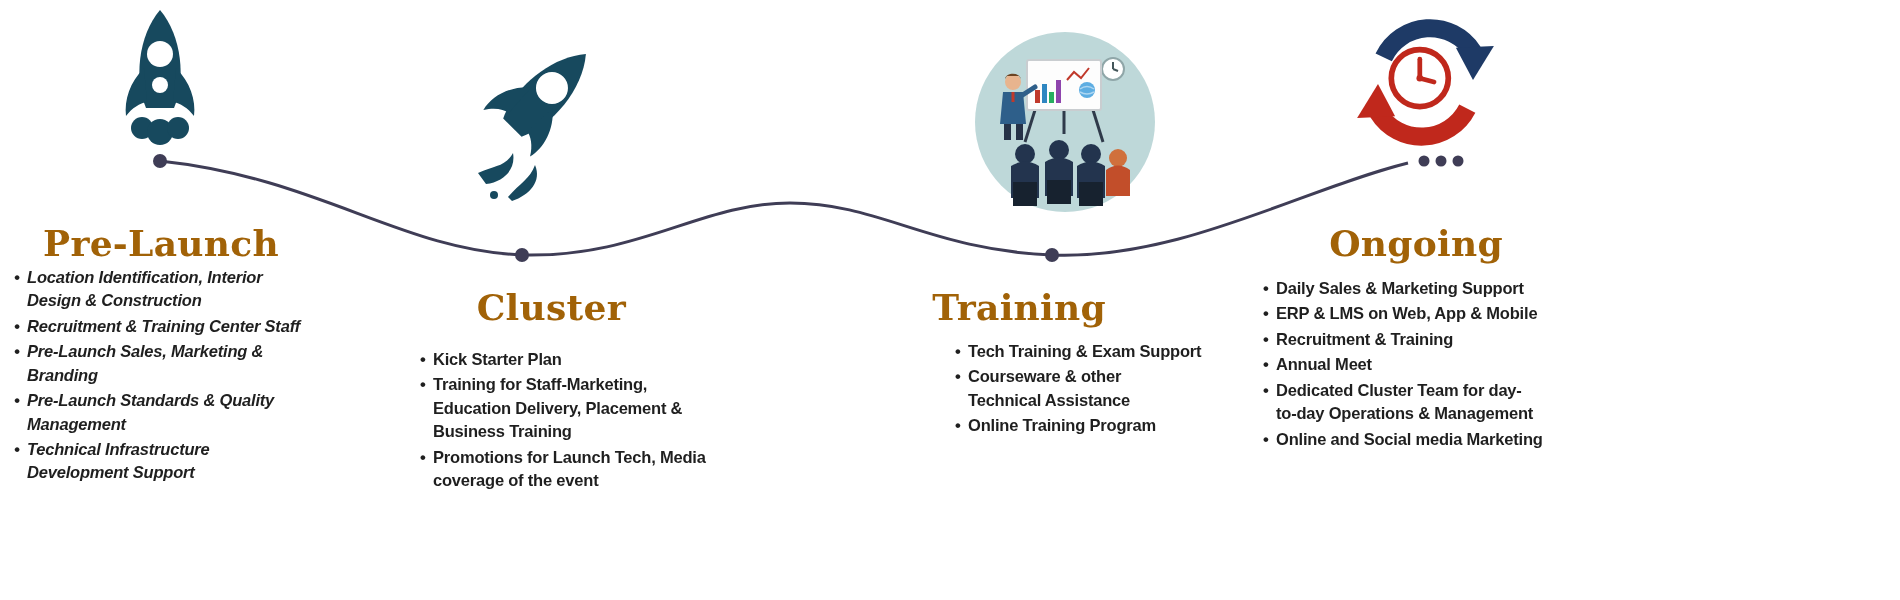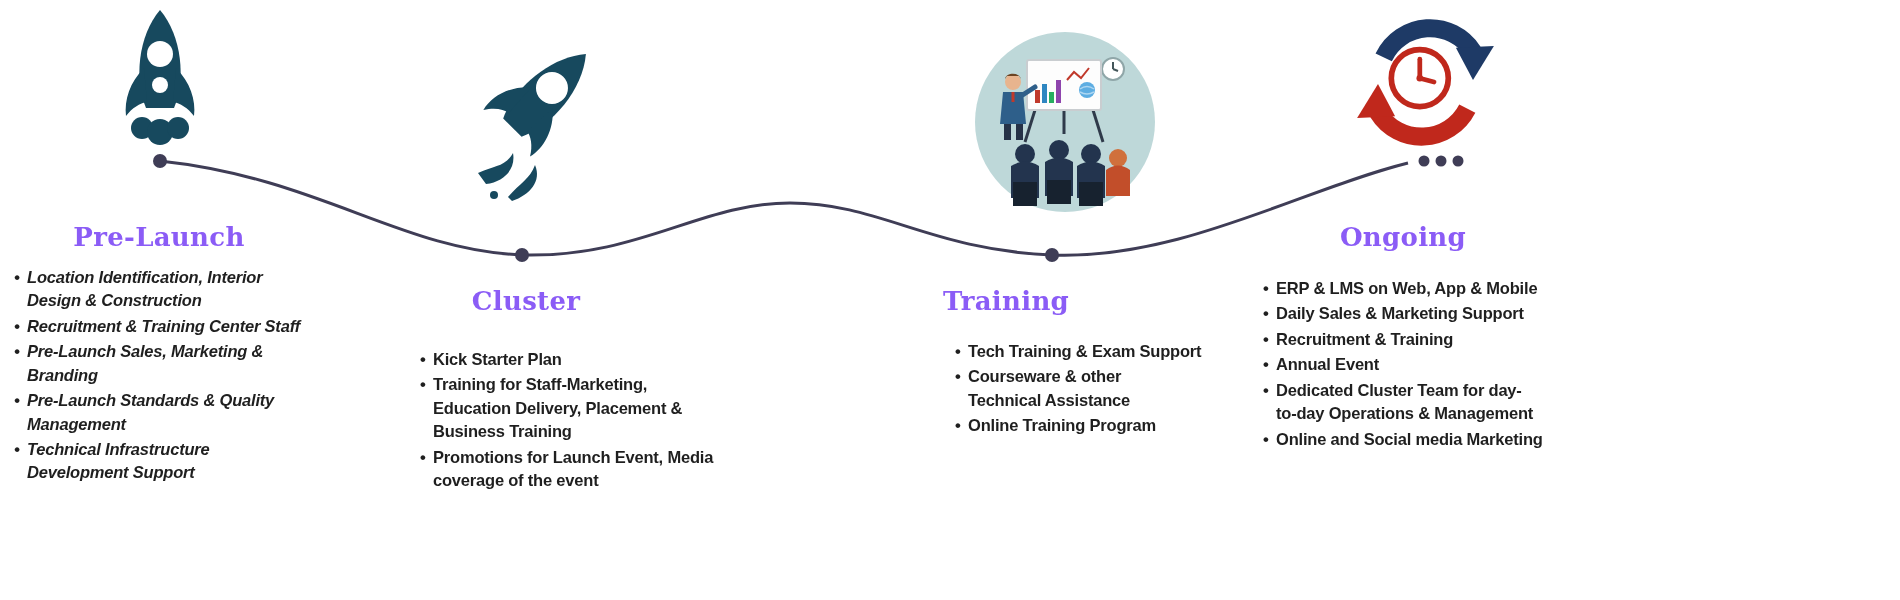--- a/index.html
+++ b/index.html
@@ -15,23 +15,23 @@
     position: absolute;
     left: 0; top: 0;
     width: 1900px; height: 600px;
     pointer-events: none;
   }
   .stage-icon { position: absolute; }
   .stage-title {
     position: absolute;
     font-family: "DejaVu Serif", serif;
     font-weight: bold;
-    font-size: 26px;
-    color: #8b5cf6;
-    text-align: center;
+    font-size: 36px;
+    color: #a16207;
+    text-align: right;
     letter-spacing: 0.3px;
     white-space: nowrap;
   }
   .stage-list {
     position: absolute;
     margin: 0;
     padding: 0;
     list-style: none;
     font-size: 16.5px;
     font-weight: bold;
@@ -124,21 +124,21 @@
       <path d="M58 172 C70 158 80 154 85 140 C92 156 80 170 62 176 Z"></path>
       <circle cx="44" cy="170" r="4"></circle>
     </g>
   </svg>
   <div class="stage-title title-launch">Cluster</div>
   <ul class="stage-list list-launch">
     <li>Kick Starter Plan</li>
     <li>Training for Staff-Marketing,
 Education Delivery, Placement &amp;
 Business Training</li>
-    <li>Promotions for Launch Event, Media
+    <li>Promotions for Launch Tech, Media
 coverage of the event</li>
   </ul>
 
   <svg class="stage-icon icon-training" viewBox="0 0 180 180">
     <circle cx="90" cy="90" r="90" fill="#bed8d9"></circle>
 
     <g>
       <circle cx="138" cy="37" r="11" fill="#ffffff" stroke="#8fa6a8" stroke-width="2"></circle>
       <line x1="138" y1="37" x2="138" y2="30" stroke="#44565a" stroke-width="2"></line>
       <line x1="138" y1="37" x2="143" y2="39" stroke="#44565a" stroke-width="2"></line>
@@ -204,22 +204,22 @@
 
     <g>
       <circle cx="74" cy="76" r="30" fill="#ffffff" stroke="#c0281c" stroke-width="6"></circle>
       <line x1="74" y1="76" x2="74" y2="56" stroke="#c0281c" stroke-width="5" stroke-linecap="round"></line>
       <line x1="74" y1="76" x2="89" y2="80" stroke="#c0281c" stroke-width="5" stroke-linecap="round"></line>
       <circle cx="74" cy="76" r="3.5" fill="#c0281c"></circle>
     </g>
   </svg>
   <div class="stage-title title-ongoing">Ongoing</div>
   <ul class="stage-list list-ongoing">
+    <li>Daily Sales &amp; Marketing Support</li>
     <li>ERP &amp; LMS on Web, App &amp; Mobile</li>
-    <li>Daily Sales &amp; Marketing Support</li>
     <li>Recruitment &amp; Training</li>
-    <li>Annual Event</li>
+    <li>Annual Meet</li>
     <li>Dedicated Cluster Team for day-
 to-day Operations &amp; Management</li>
     <li>Online and Social media Marketing</li>
   </ul>
 
 </div>
 
 </body></html>

